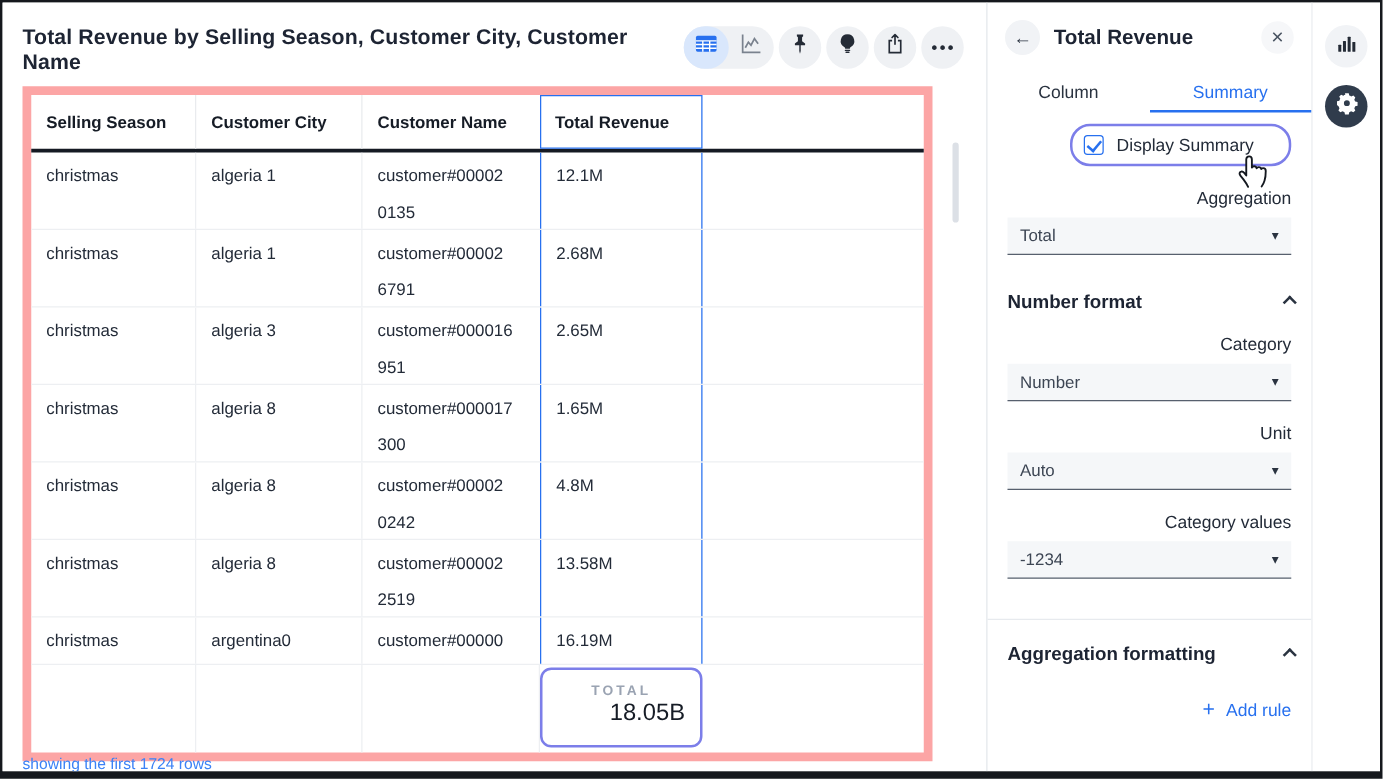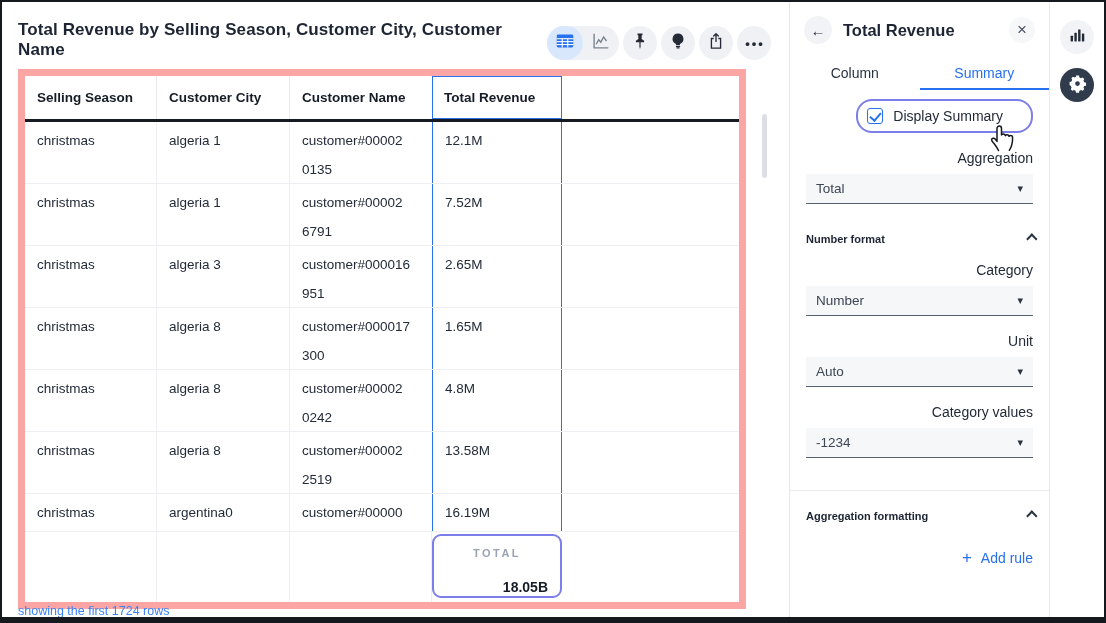--- a/index.html
+++ b/index.html
@@ -7,21 +7,21 @@
   body {
     font-family:"Liberation Sans","DejaVu Sans",sans-serif;
     background:#fff; color:#1D2433;
     border:2px solid #15181d; border-bottom-width:6px;
     overflow:hidden;
   }
   .app { display:flex; height:100%; }
 
   
   .main { flex:1; position:relative; background:#fff; }
-  .main-header { display:flex; justify-content:space-between; align-items:flex-end; padding:13px 18px 0 16px; }
+  .main-header { display:flex; justify-content:space-between; align-items:center; padding:13px 18px 0 16px; }
   .page-title { font-size:17px; font-weight:600; color:#1D2433; padding-top:5px; letter-spacing:.1px; }
   .toolbar { display:flex; align-items:center; gap:4px; }
   .view-pill { display:flex; background:#EFF1F4; border-radius:17px; }
   .view-btn { width:36px; height:34px; display:flex; align-items:center; justify-content:center; border-radius:17px; }
   .view-btn.active { background:#D9E7FC; }
   .tool-btn { width:34px; height:34px; border-radius:50%; background:#EFF1F4; display:flex; align-items:center; justify-content:center; }
   .dots { font-size:13px; letter-spacing:2px; color:#242B36; font-weight:700; padding-left:2px; }
 
   
   .table { margin:9px 0 0 16px; width:728px; border:7px solid #fca5a5; }
@@ -36,21 +36,21 @@
   .c { padding:9px 12px; font-size:13.5px; color:#232B38; border-right:1px solid #EDEFF2; line-height:20px; }
   .c.c3 { border-right:none; }
   .c.rev { border-left:1px solid #2770EF; border-right:1px solid #2770EF; }
   .c.c5 { border-right:none; }
   .l2 { margin-top:9px; }
   .sumrow { height:70px; }
   .sumc { border-right:1px solid #EDEFF2; }
   .sumc.c5 { border-right:none; }
   .total-box { margin:2px 0 0 0; height:64px; border:2px solid #7C7EE9; border-radius:9px; background:#fff; padding-top:11px; }
   .total-label { text-align:center; font-size:11px; letter-spacing:2.5px; color:#9AA3B2; font-weight:600; }
-  .total-value { text-align:right; padding-right:12px; margin-top:20px; font-size:14px; font-weight:700; color:#161C26; }
+  .total-value { text-align:right; padding-right:12px; margin-top:1px; font-size:19px; font-weight:400; color:#161C26; }
   .table-footer { position:absolute; left:16px; bottom:-1px; font-size:12.5px; color:#3b82f6; }
   .scroll-thumb { position:absolute; right:22px; top:112px; width:5px; height:64px; border-radius:3px; background:#DCE0E6; }
 
   
   .panel { width:260px; border-left:1px solid #E4E7EB; background:#fff; position:relative; }
   .panel-header { display:flex; align-items:center; gap:11px; padding:14px 14px 0 14px; }
   .back-btn { width:28px; height:28px; border-radius:50%; background:#F1F3F6; display:flex; align-items:center; justify-content:center; font-size:15px; color:#2A3340; }
   .panel-title { flex:1; font-size:16.5px; font-weight:700; color:#1D2433; }
   .close-btn { width:26px; height:26px; border-radius:50%; background:#F6F7F9; display:flex; align-items:center; justify-content:center; font-size:17px; color:#4A5462; }
   .tabs { display:flex; margin-top:13px; height:33px; }
@@ -60,21 +60,21 @@
   .cb-highlight { position:relative; display:inline-flex; align-items:center; gap:10px; border:2px solid #7C7EE9; border-radius:16px; padding:7px 28px 7px 9px; margin-top:1px; }
   .checkbox { position:relative; width:16px; height:16px; border:1.5px solid #2770EF; border-radius:3px; background:#fff; }
   .checkbox::after { content:""; position:absolute; left:4.2px; top:.6px; width:4.5px; height:9px; border-right:2px solid #2770EF; border-bottom:2px solid #2770EF; transform:rotate(40deg); }
   .cb-label { font-size:14px; color:#232B38; }
   .cursor { position:absolute; right:12px; bottom:-26px; z-index:5; }
   .field-label { margin-top:17px; font-size:14px; color:#232B38; }
   .dropdown { margin-top:8px; height:30px; background:#F5F7F9; border-bottom:1px solid #57606E; display:flex; align-items:center; justify-content:space-between; padding:0 10px; }
   .dd-value { font-size:13.5px; color:#3D4654; }
   .dd-arrow { font-size:11px; color:#2A3340; }
   .section-head { margin-top:29px; display:flex; align-items:center; justify-content:space-between; }
-  .section-title { font-size:11px; font-weight:600; color:#1D2433; }
+  .section-title { font-size:15px; font-weight:600; color:#1D2433; }
   .chev-up { width:8px; height:8px; border-top:2px solid #2A3340; border-right:2px solid #2A3340; transform:rotate(-45deg) translate(2px,2px); }
   .panel-divider { height:1px; background:#E7EAEE; margin:32px -16px 0 -16px; }
   .cond-head { margin-top:19px; }
   .add-rule { margin-top:26px; display:inline-flex; align-items:center; gap:9px; color:#2770EF; font-size:14px; }
   .plus { font-size:17px; font-weight:400; }
 
   
   .rail { width:55px; border-left:1px solid #E7EAEE; background:#fff; display:flex; flex-direction:column; align-items:center; padding-top:18px; gap:14px; }
   .rail-btn { width:34px; height:34px; border-radius:50%; display:flex; align-items:center; justify-content:center; background:#F1F3F6; }
   .rail-btn.dark { background:#303C4C; }
@@ -160,21 +160,21 @@
         <div class="c rev">12.1M</div>
         <div class="c c5"></div>
       </div>
       <div class="grid-row trow">
         <div class="c">christmas</div>
         <div class="c">algeria 1</div>
         <div class="c c3">
             <div>customer#00002</div>
             <div class="l2">6791</div>
           </div>
-        <div class="c rev">7.52M</div>
+        <div class="c rev">2.68M</div>
         <div class="c c5"></div>
       </div>
       <div class="grid-row trow">
         <div class="c">christmas</div>
         <div class="c">algeria 3</div>
         <div class="c c3">
             <div>customer#000016</div>
             <div class="l2">951</div>
           </div>
         <div class="c rev">2.65M</div>

